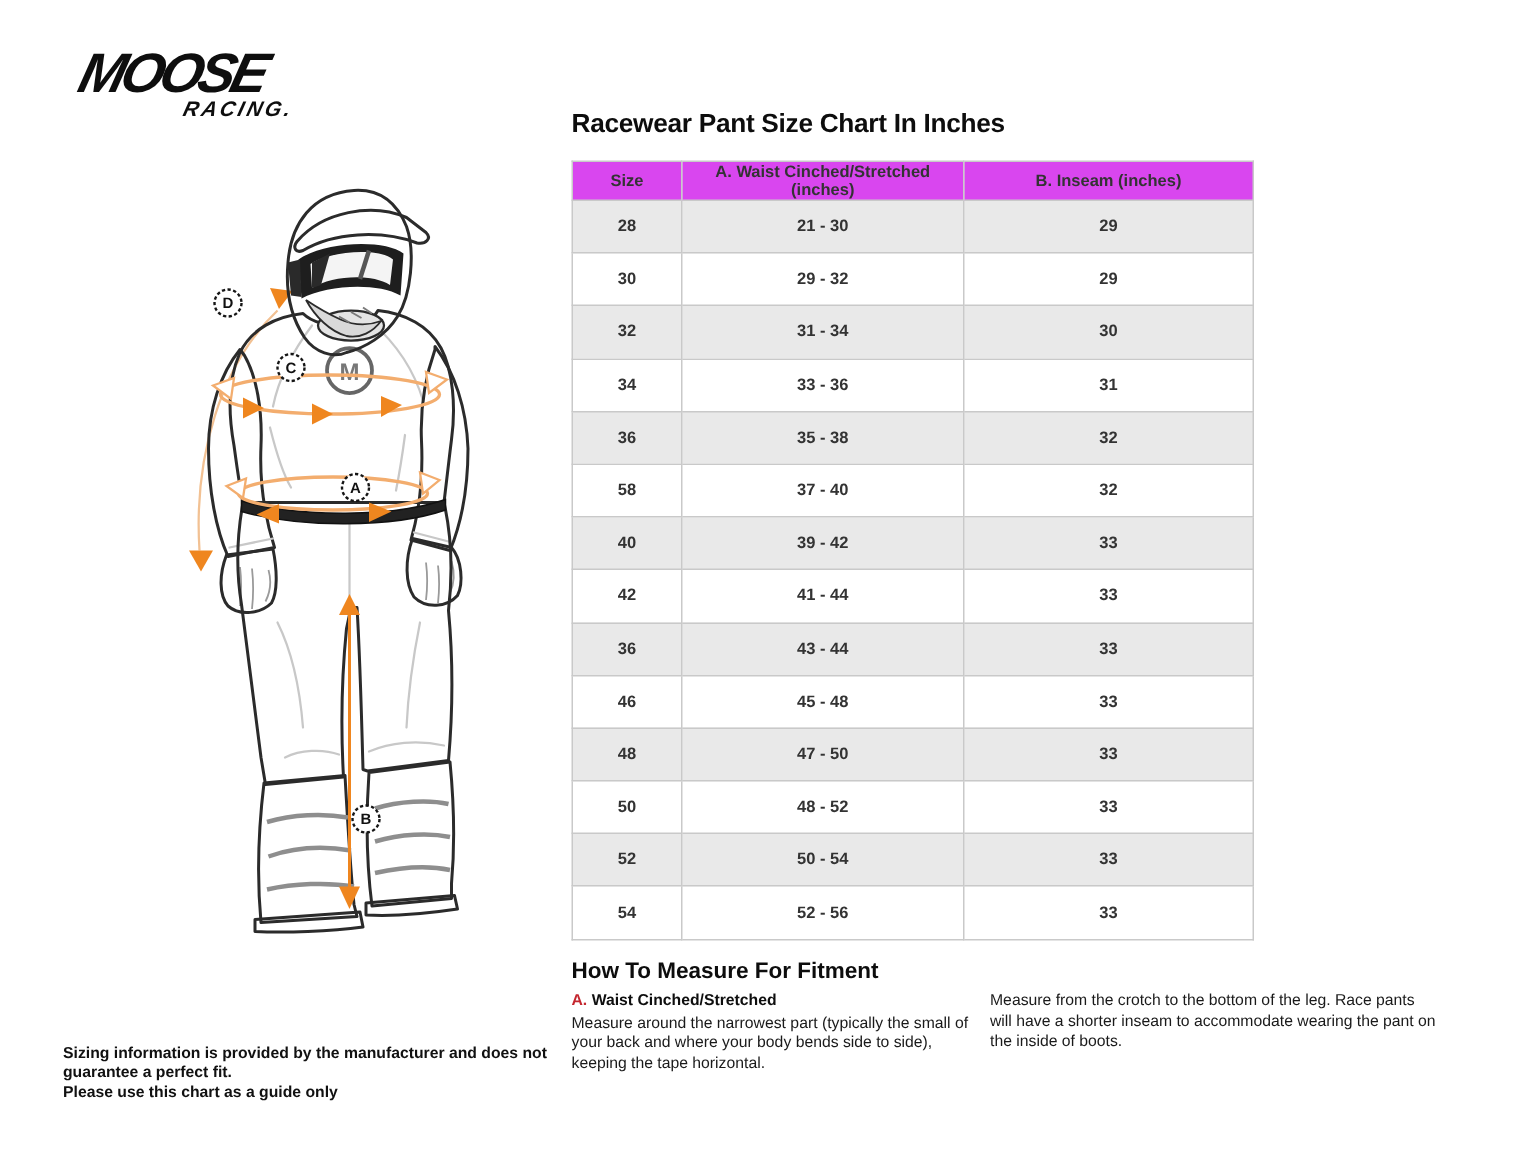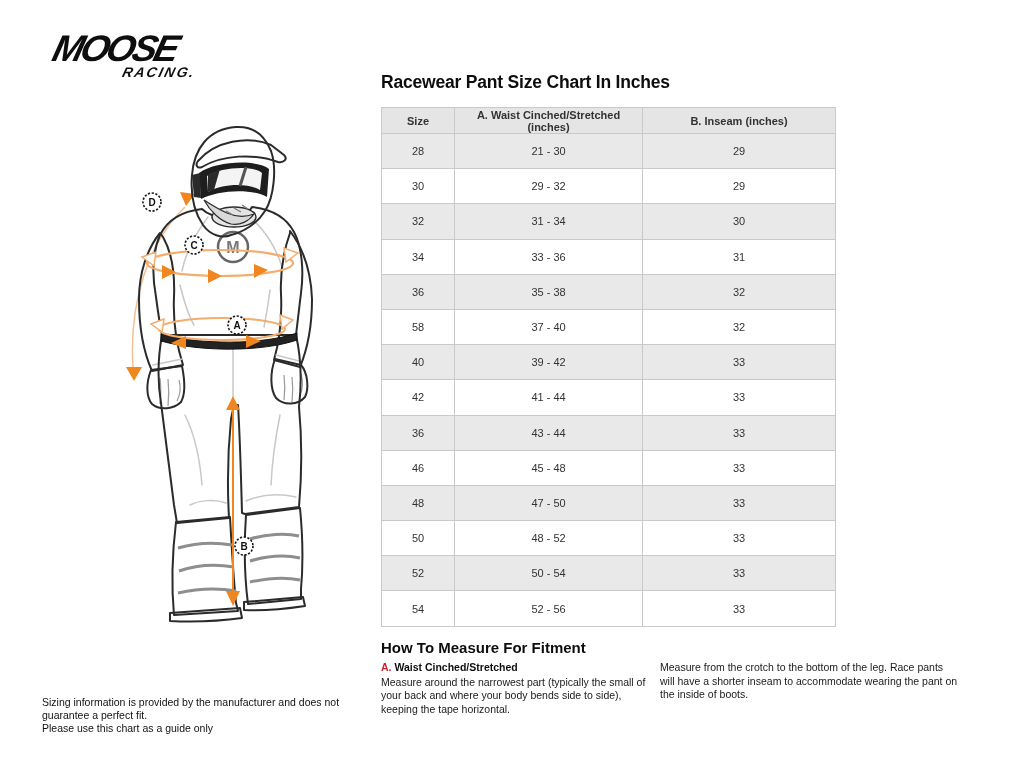--- a/index.html
+++ b/index.html
@@ -11,32 +11,32 @@
   .logo{position:absolute;left:52px;top:30px;width:150px;transform:skewX(-14deg);}
   .logo-main{font-style:italic;font-weight:900;font-size:37px;letter-spacing:-3px;color:#0e0e0e;line-height:1;}
   .logo-sub{font-style:italic;font-weight:900;font-size:14px;letter-spacing:2px;color:#0e0e0e;text-align:right;margin-top:-3px;padding-right:2px;}
   
   .figure{position:absolute;left:50px;top:105px;}
   
   .page-title{position:absolute;left:381px;top:72px;font-size:17.5px;font-weight:700;letter-spacing:-0.2px;color:#0d0d0d;}
   
   .size-table{position:absolute;left:381px;top:107px;width:454px;border-collapse:collapse;table-layout:fixed;}
   .size-table th,.size-table td{border:1px solid #c9c9c9;text-align:center;padding:0;}
-  .size-table thead th{height:25px;background:#e5e5e5;font-size:11px;font-weight:700;color:#333;}
-  .size-table tbody td{height:34.2px;font-size:11px;font-weight:400;color:#333;background:#fff;}
+  .size-table thead th{height:25px;background:#d946ef;font-size:11px;font-weight:700;color:#333;}
+  .size-table tbody td{height:34.2px;font-size:11px;font-weight:700;color:#333;background:#fff;}
   .size-table tbody tr:nth-child(odd) td{background:#e9e9e9;}
   
   .measure-heading{position:absolute;left:381px;top:639px;font-size:15px;font-weight:700;color:#0d0d0d;}
   .measure-col{position:absolute;top:661px;font-size:10.5px;line-height:13.5px;color:#1a1a1a;}
   .measure-col.a{left:381px;width:268px;}
   .measure-col.b{left:660px;width:300px;}
   .measure-label{font-weight:700;font-size:10.5px;margin-bottom:1px;color:#0e0e0e;}
   .measure-letter{color:#c4262e;font-weight:700;}
   
-  .disclaimer{position:absolute;left:42px;top:696px;width:340px;font-size:10.5px;font-weight:400;line-height:13px;color:#111;}
+  .disclaimer{position:absolute;left:42px;top:696px;width:340px;font-size:10.5px;font-weight:700;line-height:13px;color:#111;}
   
   .ln{fill:none;stroke:#2b2b2b;stroke-width:2;stroke-linejoin:round;stroke-linecap:round;}
   .soft{fill:none;stroke:#c8c8c8;stroke-width:1.5;stroke-linecap:round;}
   .marker-circle{fill:#fff;stroke:#161616;stroke-width:1.6;stroke-dasharray:2.2 1.6;}
   .marker-text{font-family:"Liberation Sans",sans-serif;font-size:10px;font-weight:700;fill:#111;text-anchor:middle;}
 </style>
 </head>
 <body>
 
 <div class="canvas">

